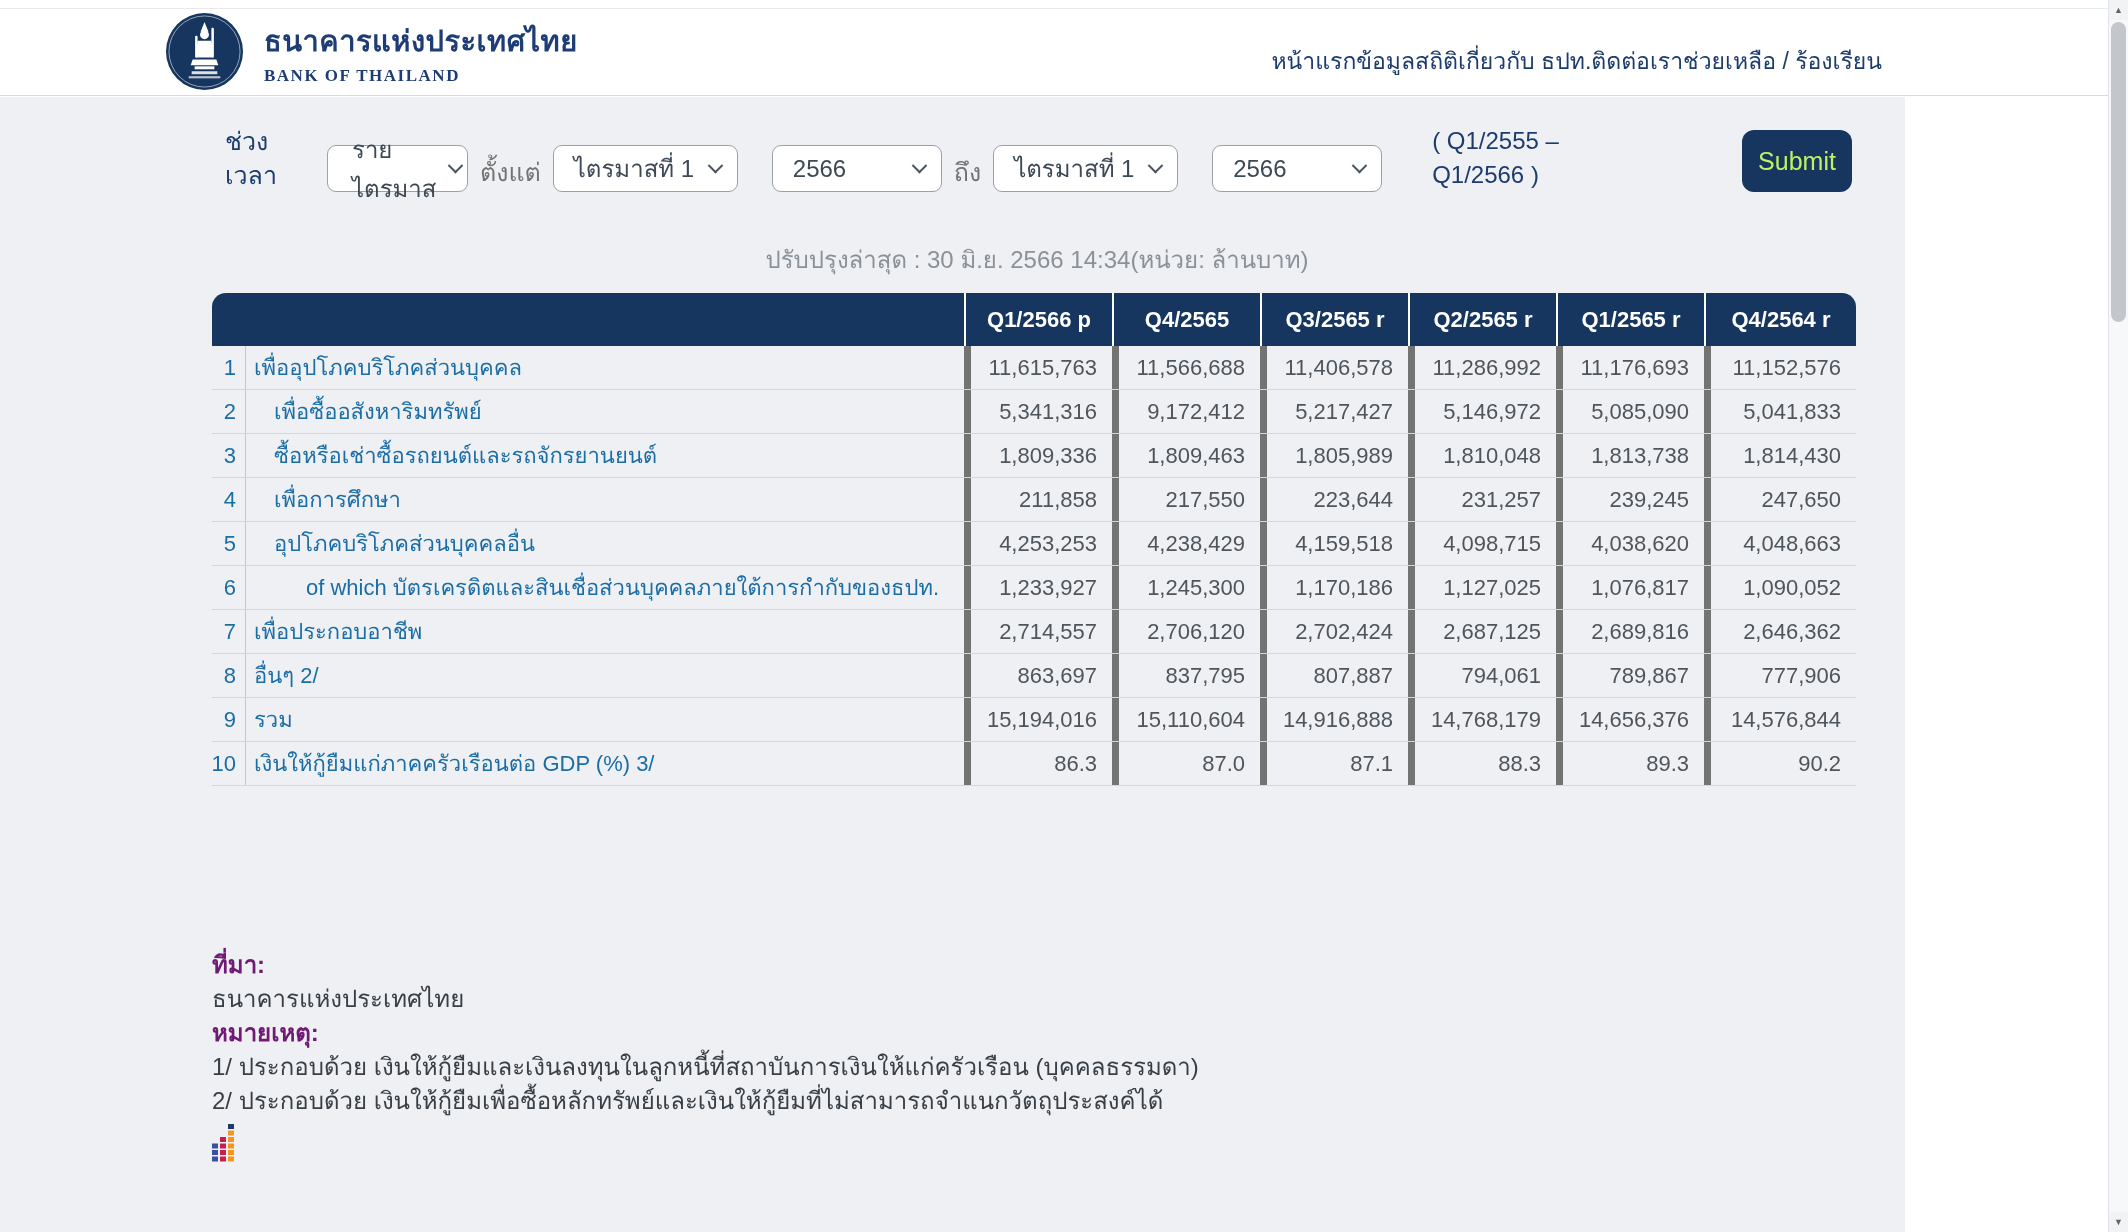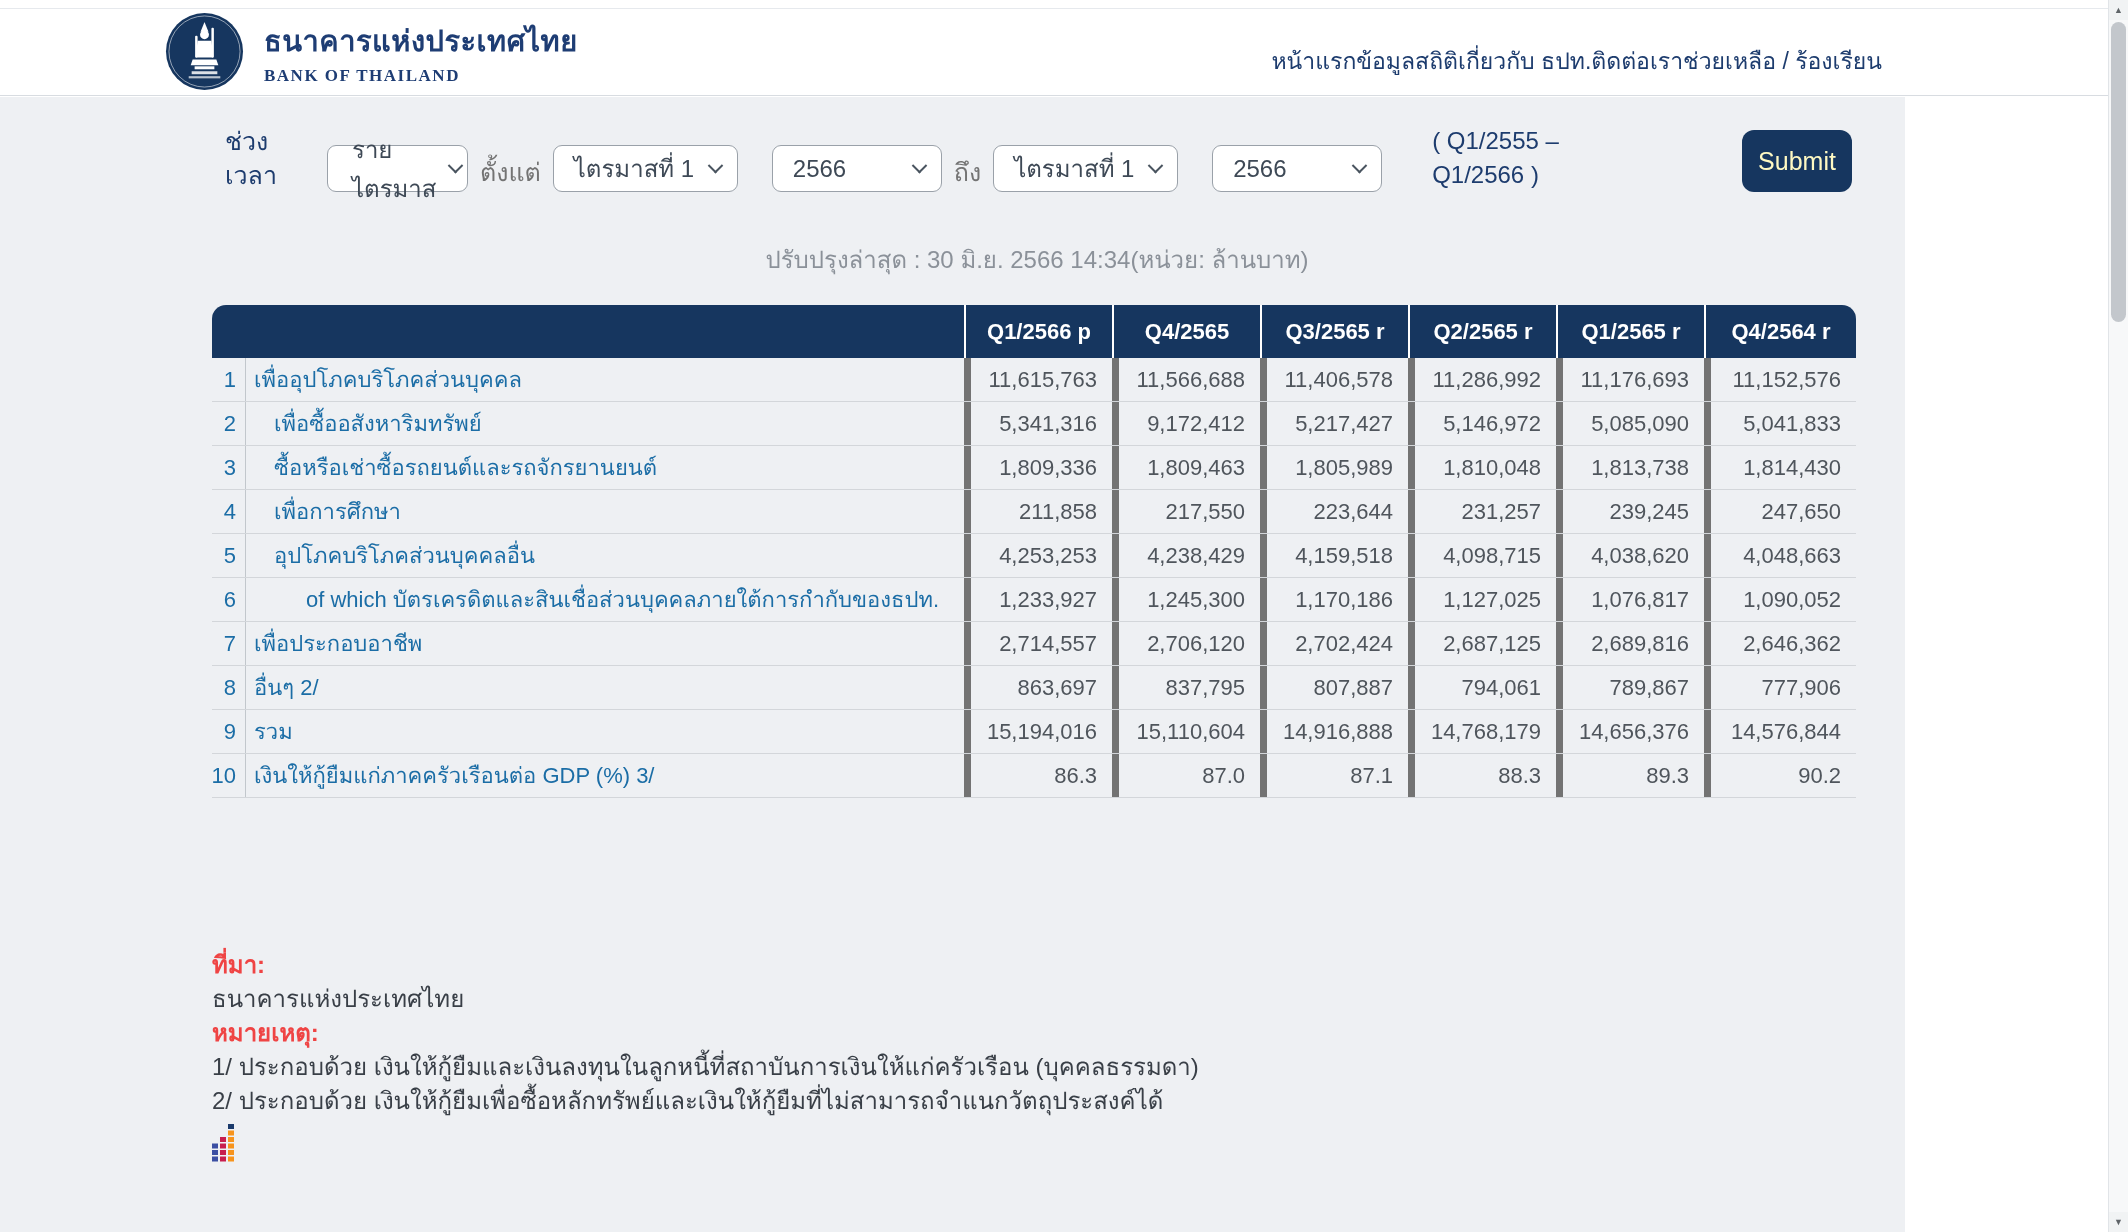--- a/index.html
+++ b/index.html
@@ -27,39 +27,39 @@
   
   .filters { position:absolute; left:225px; top:120px; width:1627px; height:72px; display:flex; align-items:flex-end; }
   .period-label { width:70px; font-size:25px; color:#1d3c6e; line-height:34px; margin-right:32px; }
   .select { height:47px; background:#fff; border:1px solid #9aa1a9; border-radius:9px; display:flex; align-items:center; justify-content:space-between; padding:0 16px 0 20px; color:#3e4956; font-size:24px; cursor:pointer; flex:0 0 auto; }
   .caret { width:11px; height:11px; border-right:2px solid #4a5560; border-bottom:2px solid #4a5560; transform:rotate(45deg) translate(-2px,-2px); margin-left:14px; flex:0 0 auto; }
   .sel-freq { width:141px;padding-left:24px; }
   .sel-q { width:185px; }
   .sel-y { width:170px; }
   .flt-label { font-size:25px; color:#737373; margin:0 12px; white-space:nowrap; }
   .range-hint { width:180px; margin-left:50px; font-size:24px; color:#1d3c6e; line-height:34px; text-align:left; }
-  .submit-btn { margin-left:auto; width:110px; height:62px; background:#16365f; color:#fef9c3; font-size:25px; border:none; border-radius:12px; cursor:pointer; font-family:inherit;margin-top:23px; }
+  .submit-btn { margin-left:auto; width:110px; height:62px; background:#16365f; color:#bef264; font-size:25px; border:none; border-radius:12px; cursor:pointer; font-family:inherit;margin-top:23px; }
 
   
   .meta-row { position:absolute; left:212px; top:240px; width:1650px; display:flex; justify-content:center; font-size:24px; color:#8b9199; }
 
   
-  .table { position:absolute; left:212px; top:305px; width:1644px; }
+  .table { position:absolute; left:212px; top:293px; width:1644px; }
   .thead { display:grid; grid-template-columns:752px 148px 148px 148px 148px 148px 152px; height:53px; background:#16365f; border-radius:14px 14px 0 0; overflow:hidden; }
   .th { color:#fff; font-weight:bold; font-size:22px; display:flex; align-items:center; justify-content:center; border-left:2px solid #fff; white-space:nowrap; }
   .th-spacer { border-left:none; }
   .trow { display:grid; grid-template-columns:34px 718px 148px 148px 148px 148px 148px 152px; height:44px; border-bottom:1px solid #d3d6da; }
   .td-num { color:#1b6da6; font-size:22px; display:flex; align-items:center; justify-content:flex-end; padding-right:9px; border-right:1px solid #c2c7cc; }
   .td-label { color:#1b6da6; font-size:22px; display:flex; align-items:center; white-space:nowrap; cursor:pointer; }
   .ind0 { padding-left:8px; } .ind1 { padding-left:28px; } .ind2 { padding-left:60px; }
   .td-val { color:#4f555c; font-size:22px; display:flex; align-items:center; justify-content:flex-end; padding-right:15px; border-left:7px solid #737373; }
 
   
   .footnotes { position:absolute; left:212px; top:948px; width:1645px; font-size:24px; color:#393f47; line-height:34px; }
-  .fn-bold { font-weight:bold; color:#ef4444; }
+  .fn-bold { font-weight:bold; color:#701a75; }
   .stats-icon { margin-top:5px; display:block; }
 
   
   .scrollbar { position:absolute; right:0; top:0; width:20px; height:1232px; background:#f7f8f9; border-left:1px solid #e1e4e8; }
   .sb-btn { position:absolute; left:0; width:19px; height:20px; display:flex; align-items:center; justify-content:center; background:#f1f3f4; color:#5f6468; font-size:9px; cursor:pointer; }
   .sb-up { top:0; }
   .sb-down { bottom:0; }
   .sb-thumb { position:absolute; left:2px; top:22px; width:15px; height:300px; background:#c3c7cc; border-radius:8px; cursor:pointer; }
 </style>
 </head>

